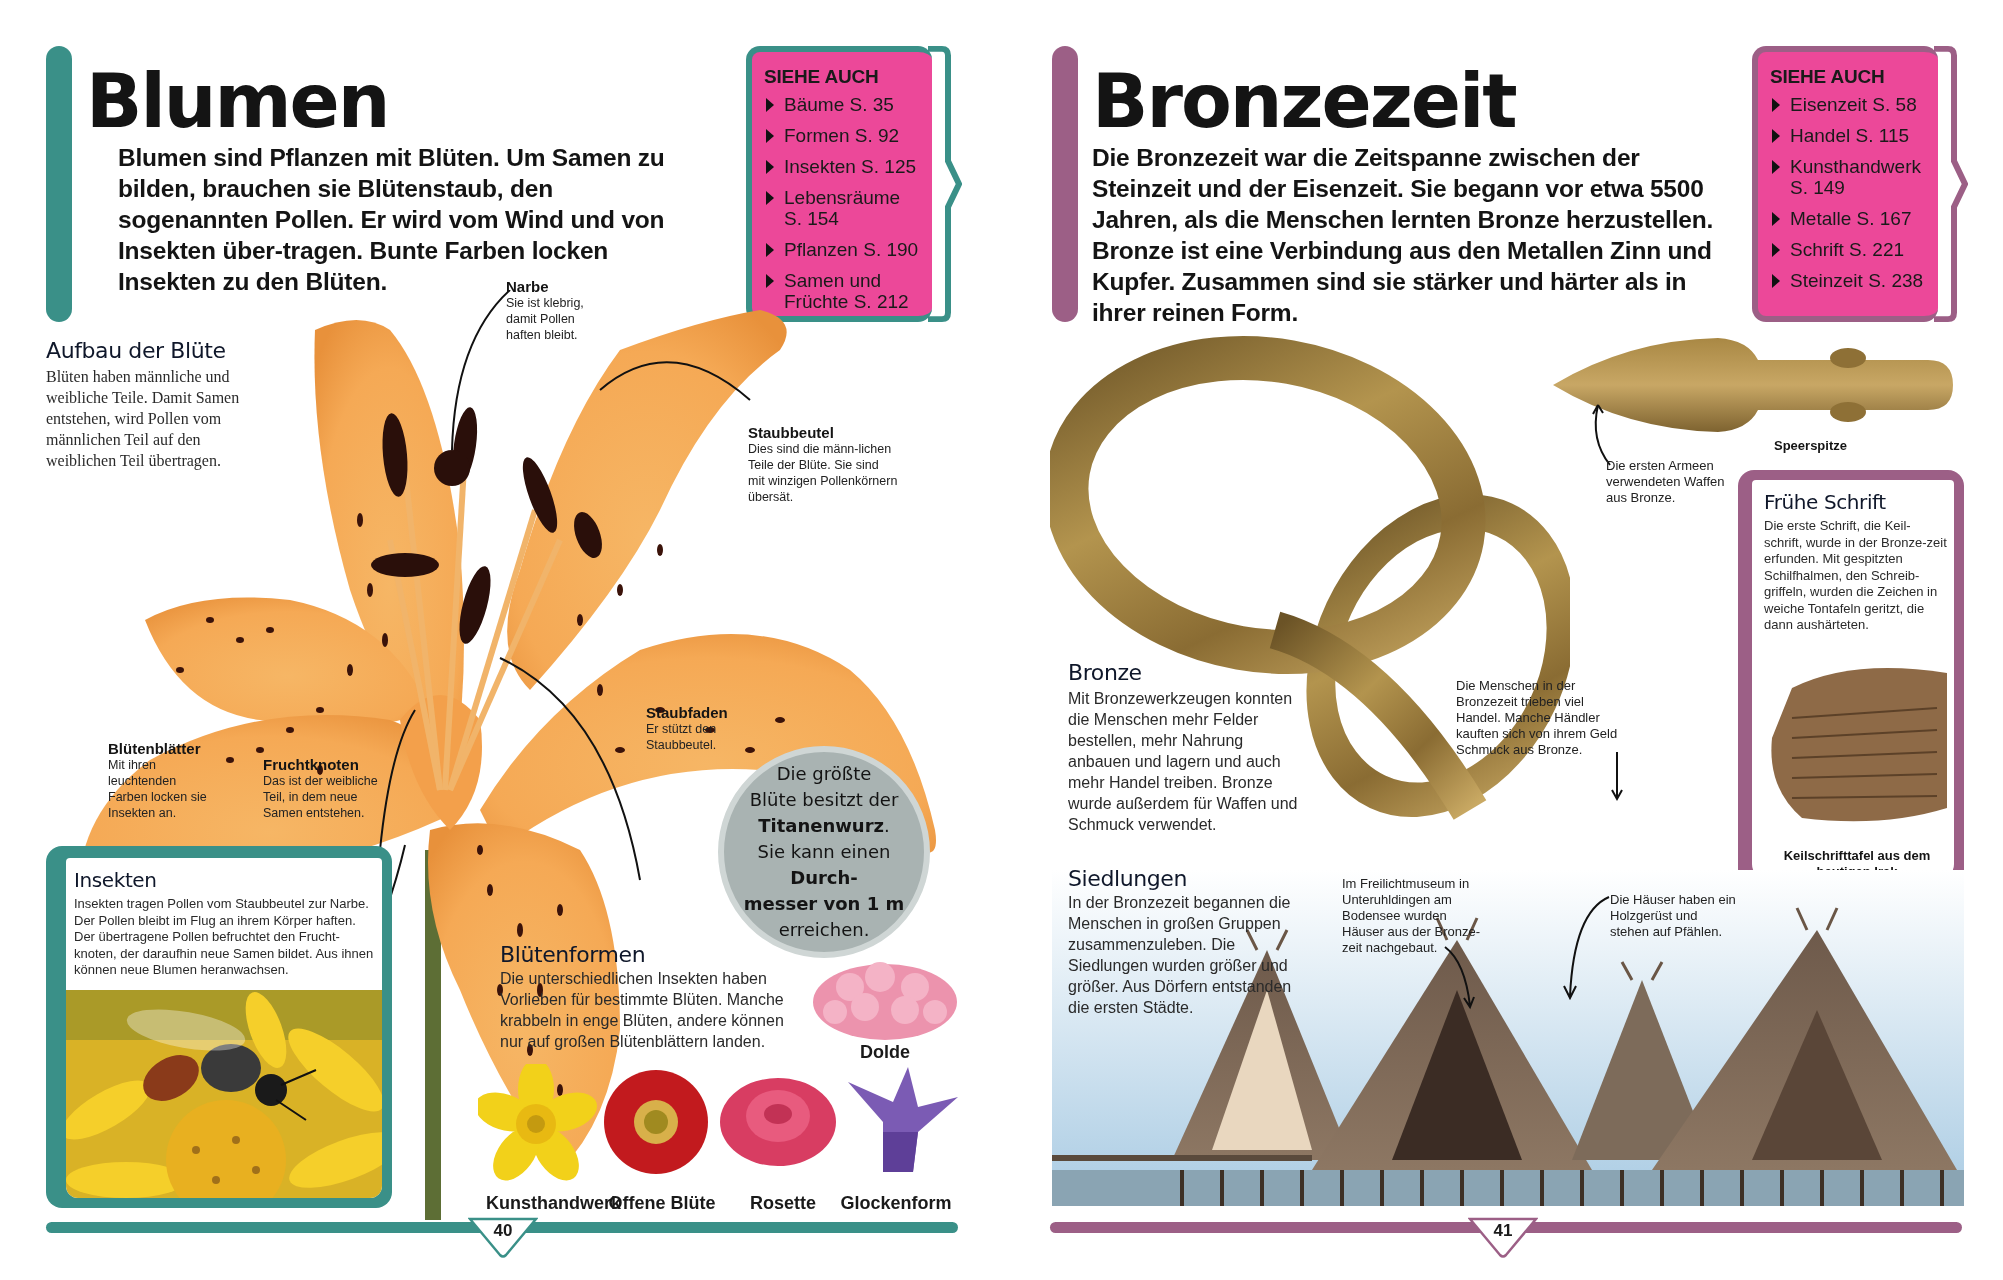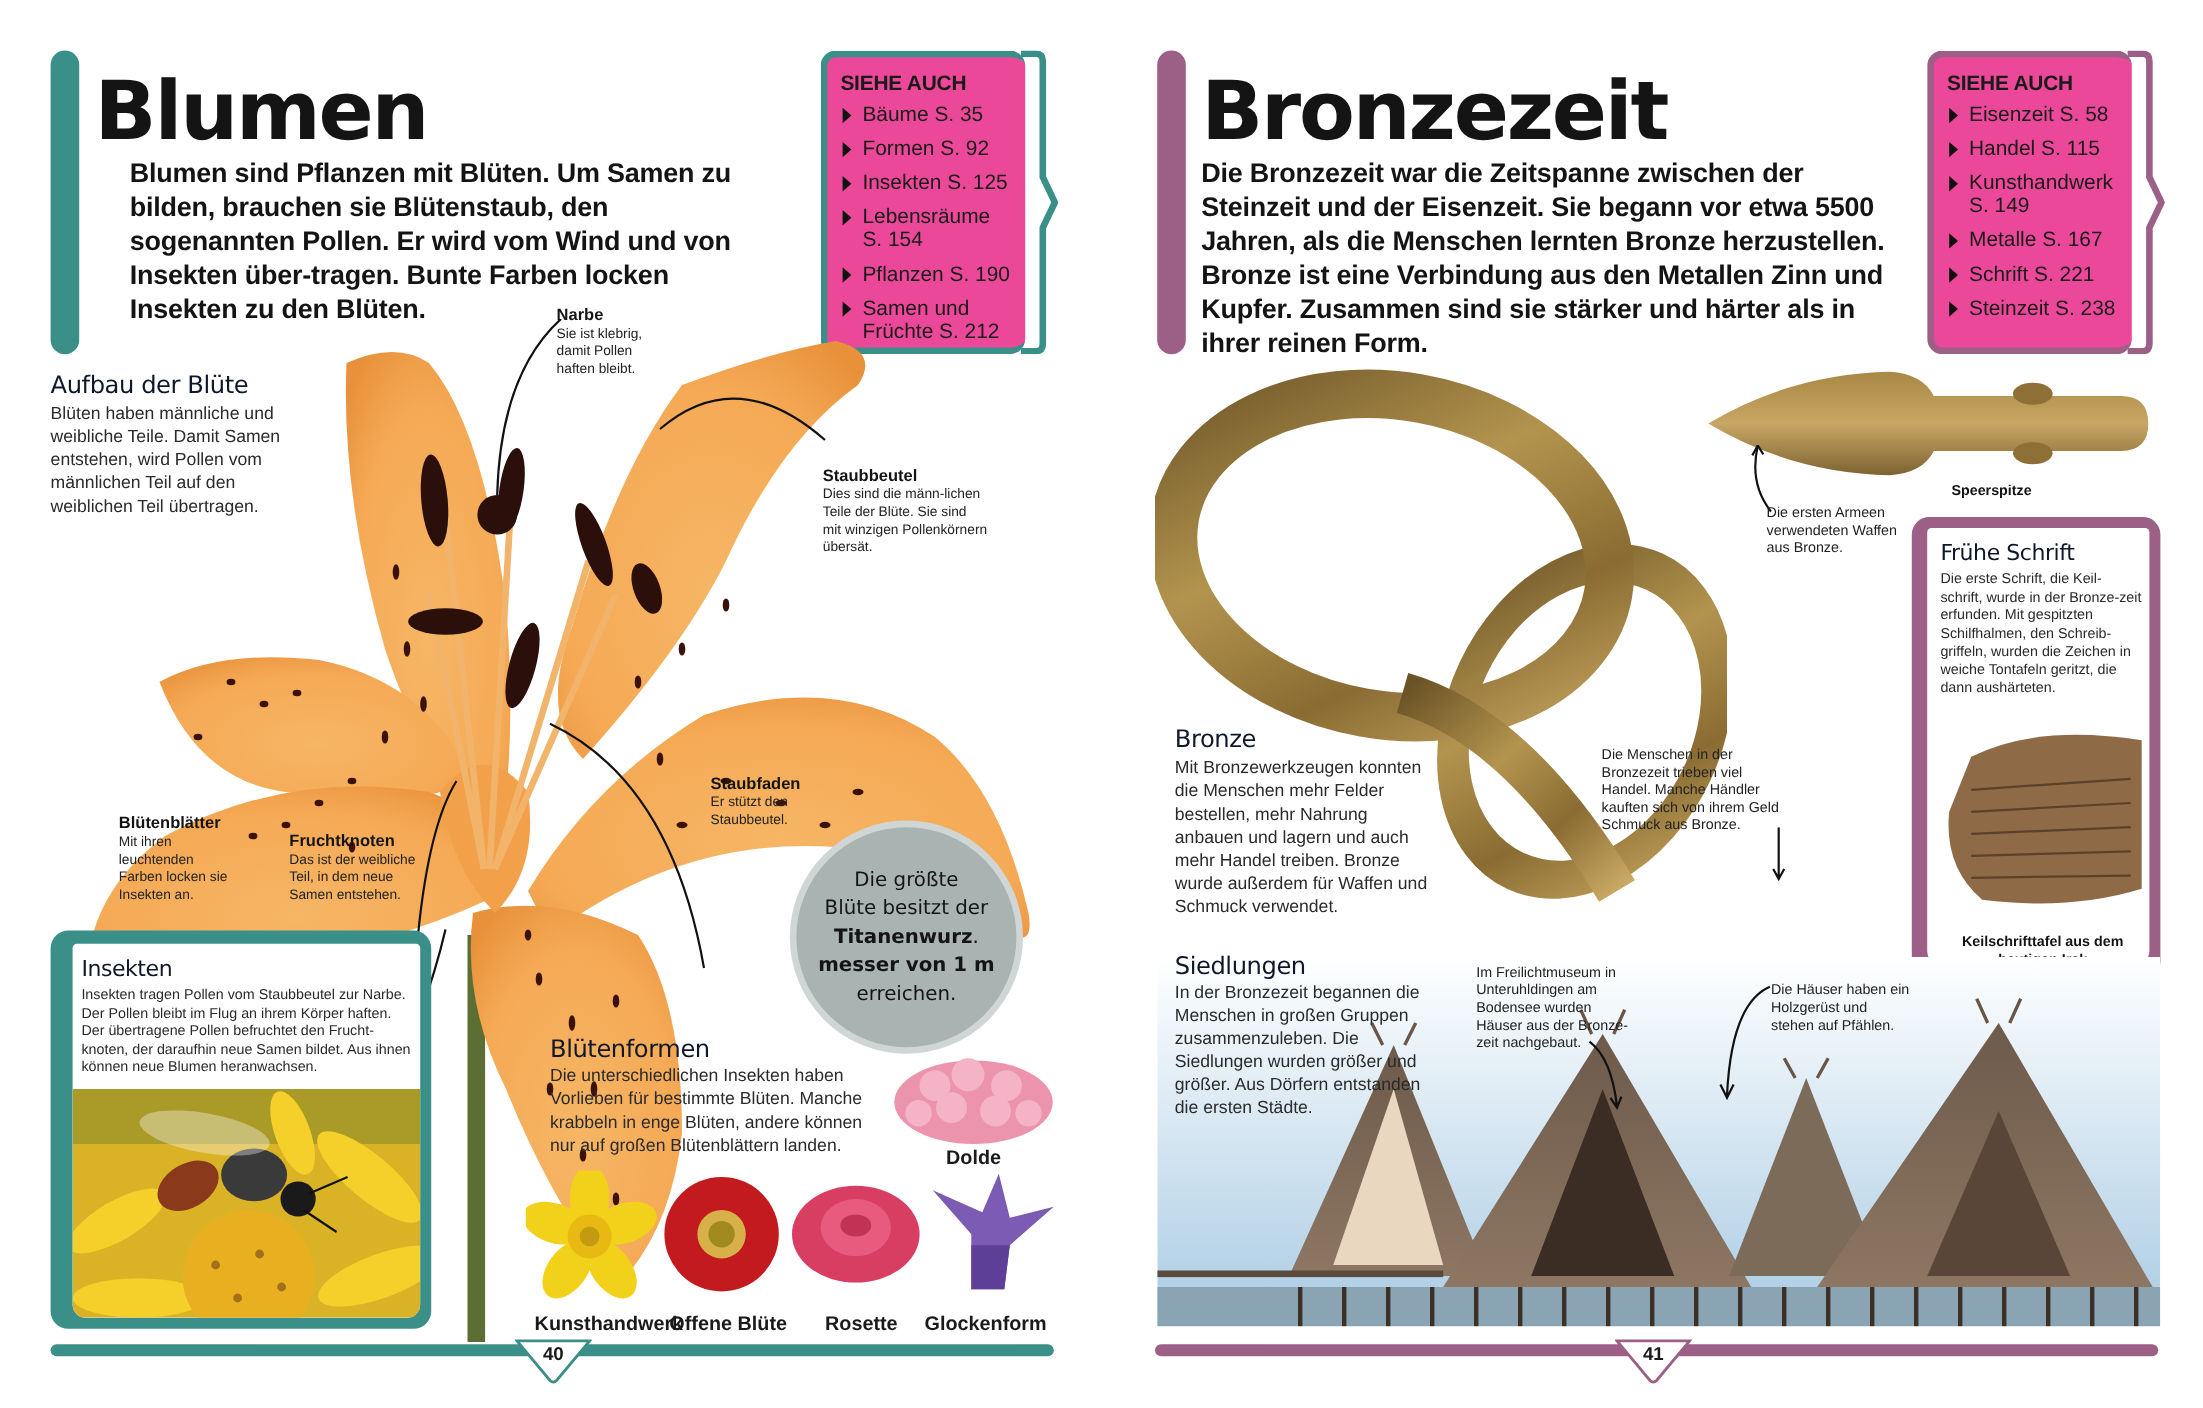--- a/index.html
+++ b/index.html
@@ -165,21 +165,21 @@
         <path d="M690 110 Q610 40 540 100"></path>
         <path d="M580 590 Q550 420 440 368"></path>
         <path d="M320 560 Q330 460 355 420"></path>
         <path d="M290 712 Q330 620 345 555"></path>
         <path d="M40 800 Q20 770 35 740"></path>
       </g>
     </svg>
   </div>
 
   <div class="abs h2" style="left:46px; top:338px;">Aufbau der Blüte</div>
-  <div class="abs body" style="left:46px; top:366px; width:222px;">Blüten haben männliche und weibliche Teile. Damit Samen entstehen, wird Pollen vom männlichen Teil auf den weiblichen Teil übertragen.</div>
+  <div class="abs body" style="left:46px; top:366px; width:222px;font-family:Liberation Serif, serif;">Blüten haben männliche und weibliche Teile. Damit Samen entstehen, wird Pollen vom männlichen Teil auf den weiblichen Teil übertragen.</div>
 
   <div class="abs" style="left:506px; top:278px; width:100px;">
     <div class="ann-title">Narbe</div>
     <div class="ann-body">Sie ist klebrig, damit Pollen haften bleibt.</div>
   </div>
   <div class="abs" style="left:748px; top:424px; width:150px;">
     <div class="ann-title">Staubbeutel</div>
     <div class="ann-body">Dies sind die männ-lichen Teile der Blüte. Sie sind mit winzigen Pollenkörnern übersät.</div>
   </div>
   <div class="abs" style="left:646px; top:704px; width:90px;">
@@ -224,20 +224,21 @@
           <path d="M215 95 L250 80 M210 110 L240 130" stroke="#111" stroke-width="2"></path>
         </svg>
       </div>
     </div>
   </div>
 
   <div class="bubble" style="left:718px; top:746px; width:212px; height:212px;">
     <div>Die größte</div>
     <div>Blüte besitzt der</div>
     <div><b>Titanenwurz</b>.</div>
+    <div><span>Sie kann einen</span> <b>Durch-</b></div>
     <div><b>messer von 1 m</b></div>
     <div>erreichen.</div>
   </div>
 
   <div class="abs h2" style="left:500px; top:942px;">Blütenformen</div>
   <div class="abs body" style="left:500px; top:968px; width:300px;">Die unterschiedlichen Insekten haben Vorlieben für bestimmte Blüten. Manche krabbeln in enge Blüten, andere können nur auf großen Blütenblättern landen.</div>
 
   <div class="abs" style="left:810px; top:952px; width:150px; height:90px;">
     <svg width="150" height="90" viewBox="0 0 150 90">
       <ellipse cx="75" cy="50" rx="72" ry="38" fill="#ec93ad"></ellipse>

